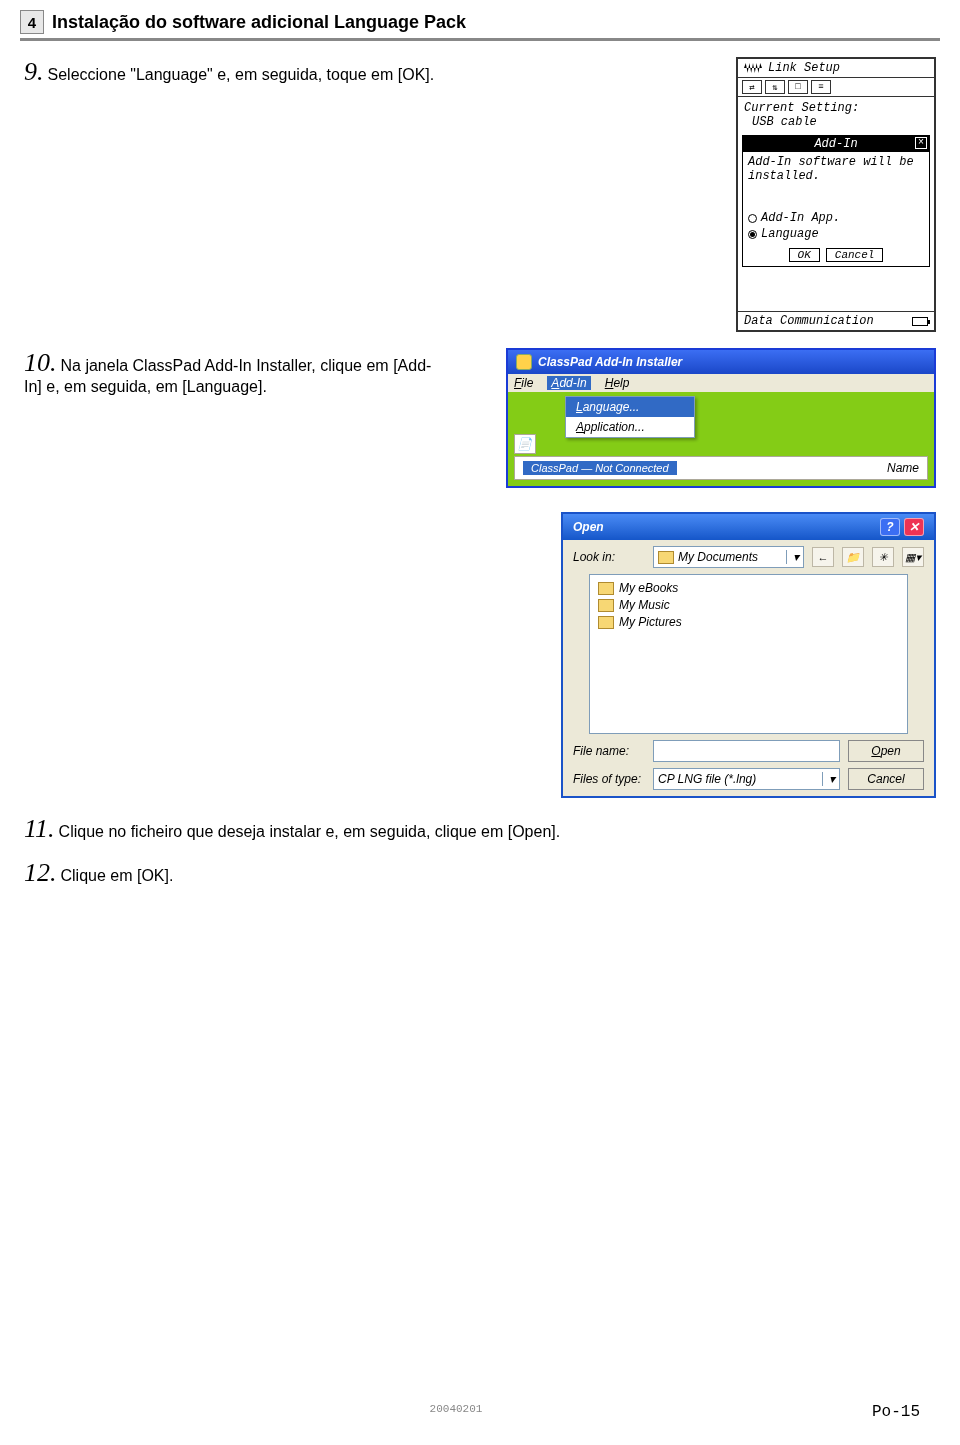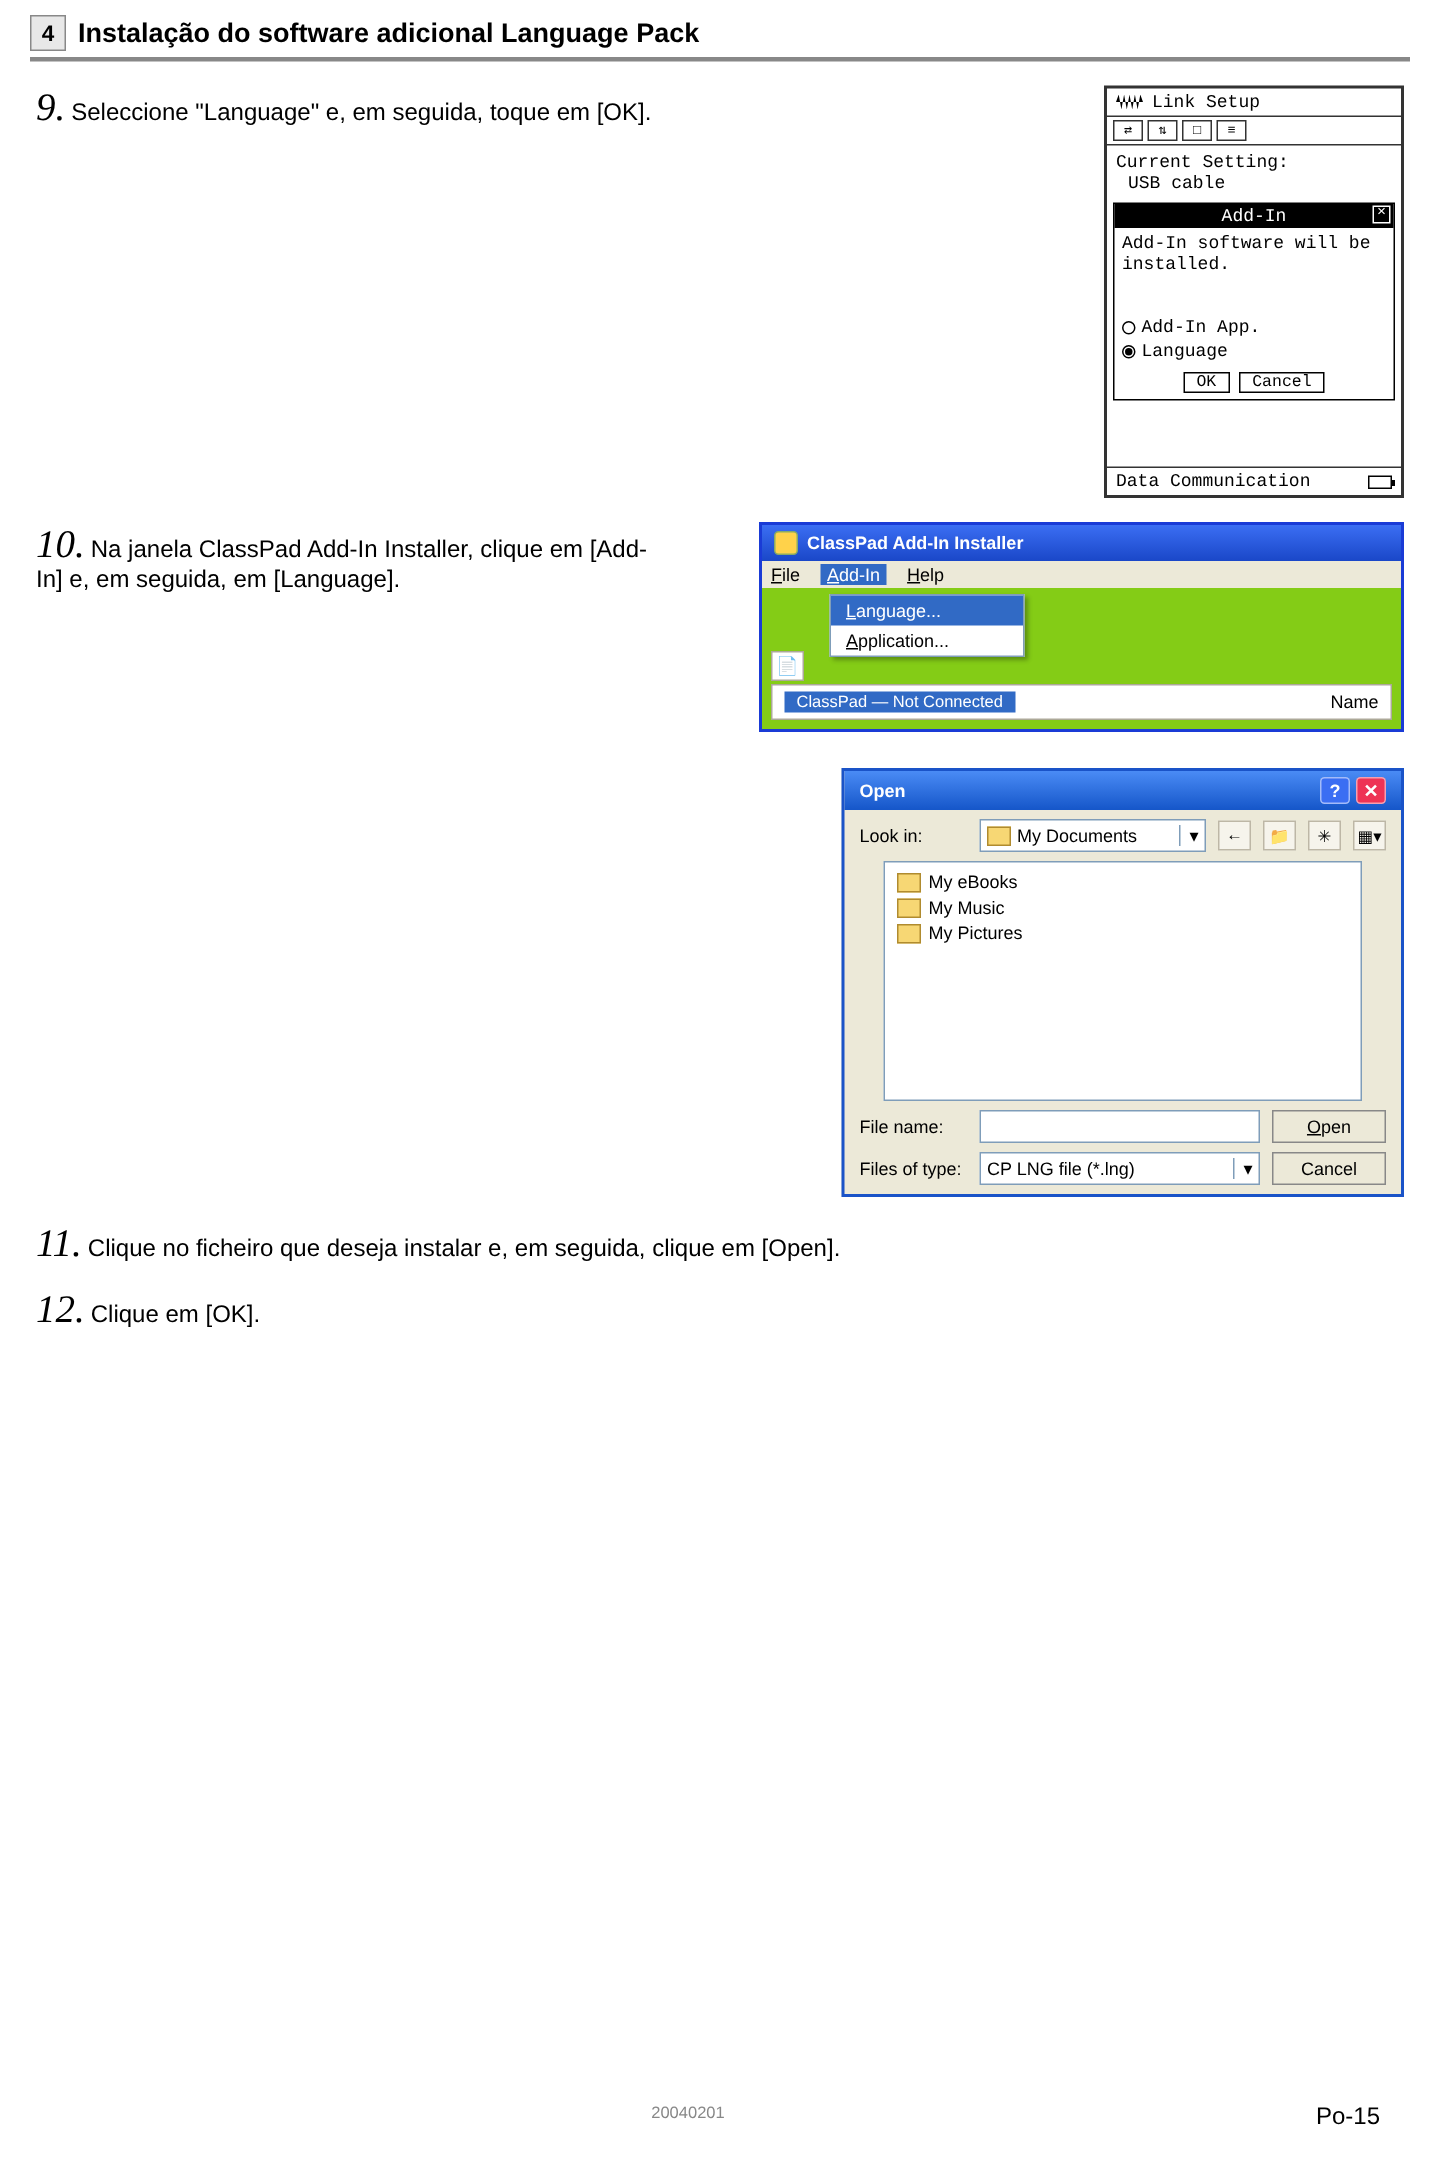--- a/index.html
+++ b/index.html
@@ -57,20 +57,21 @@
   .step-text {
     font-size: 16px;
     display: inline;
   }
   .step-block { font-size: 0; }
   .step-block .step-text { font-size: 16px; }
   .fig-col {
     flex: 1;
     display: flex;
     justify-content: flex-end;
+    font-style: italic;
   }
 
   
   .device {
     width: 200px;
     border: 2px solid #333;
     background: #fff;
     font-family: "Courier New", monospace;
     font-size: 12px;
   }
@@ -169,21 +170,21 @@
   .win-toolbar {
     padding: 2px 6px;
     display: flex; align-items: center; gap: 6px;
   }
   .tb-ico {
     width: 22px; height: 20px; border: 1px solid #aca899; background: #fff;
     display: flex; align-items: center; justify-content: center; font-size: 12px;
   }
   .dropdown-menu {
     position: absolute;
-    left: 45px; top: 22px;
+    left: 57px; top: 22px;
     background: #fff;
     border: 1px solid #7f9db9;
     width: 130px;
     box-shadow: 2px 2px 3px rgba(0,0,0,.3);
   }
   .dropdown-menu .item {
     padding: 3px 10px;
   }
   .dropdown-menu .item.sel {
     background: #316ac5; color: #fff;
@@ -261,20 +262,21 @@
 
   .footer {
     position: absolute;
     bottom: 24px;
     left: 0; right: 0;
     display: flex;
     justify-content: flex-start;
     padding: 0 40px;
     font-size: 13px;
     color: #555;
+    font-family: Liberation Mono, monospace;
   }
   .footer .date { margin-left: auto; margin-right: auto; font-size: 11px; color:#888; }
   .footer .pg { color:#000; font-size: 16px; }
 </style>
 </head>
 <body>
 
 <div class="page-header">
   <div class="header-num-box">
     <span>4</span>

